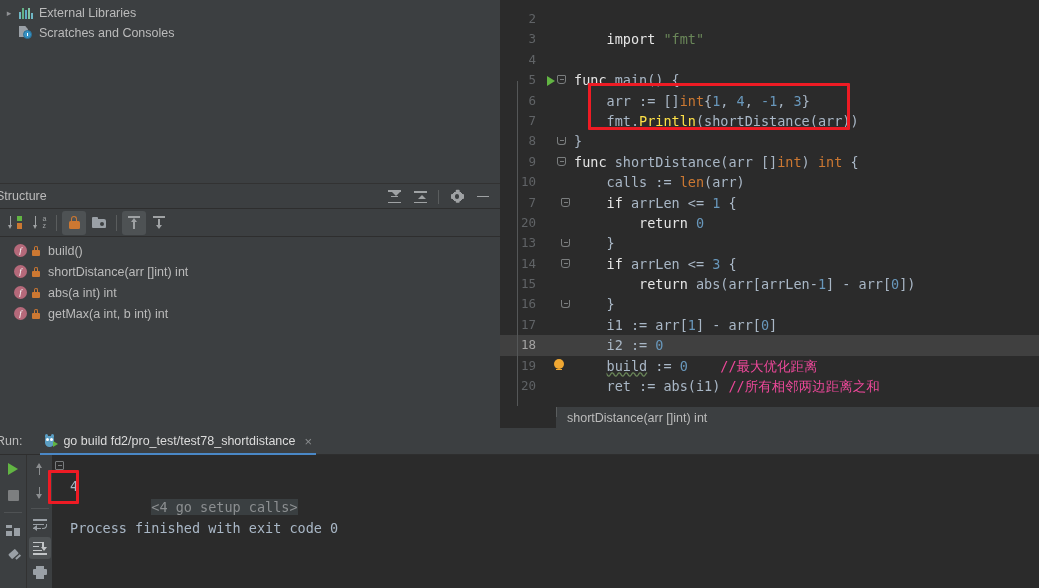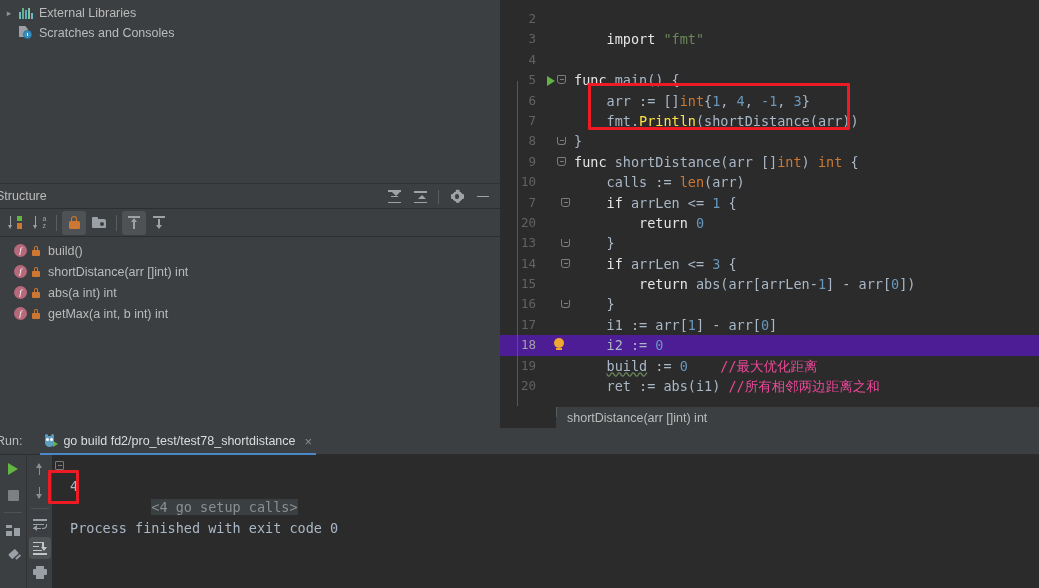--- a/index.html
+++ b/index.html
@@ -236,21 +236,21 @@
     overflow: hidden;
     font-family: "DejaVu Sans Mono", monospace;
     font-size: 13.5px;
   }
   .code-line {
     position: relative;
     height: 20.4px; line-height: 20.4px;
     white-space: pre;
     display: flex;
   }
-  .code-line.highlight { background: #4c1d95; }
+  .code-line.highlight { background: #404040; align-items: flex-end; }
   .gutter {
     width: 44px; flex: none; text-align: right;
     padding-right: 8px; color: #606366; font-size: 12.5px;
     position: relative;
   }
   .gutter.cur { color: #a4a3a3; }
   .gutter-icons {
     width: 26px; flex: none; position: relative;
   }
   .code-text { color: #a9b7c6; padding-left: 4px; }

